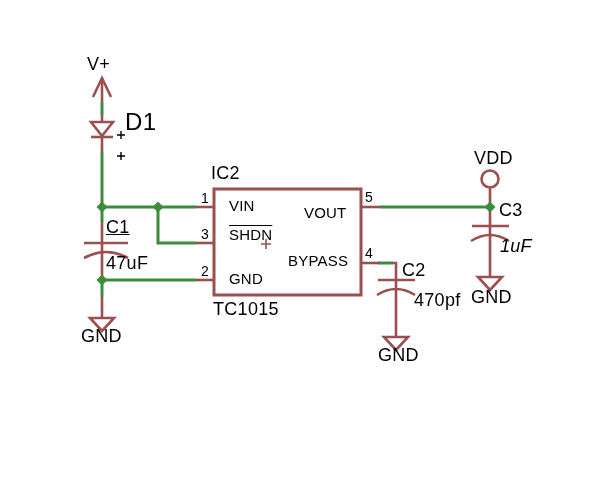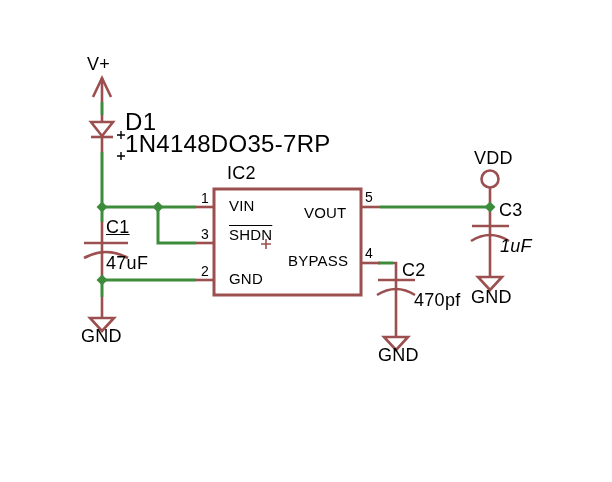--- a/index.html
+++ b/index.html
@@ -127,23 +127,23 @@
 
     <g>
       <path class="cross" d="M117,135 H125 M121,131 V139"></path>
       <path class="cross" d="M117,156 H125 M121,152 V160"></path>
     </g>
   </svg>
 
   <span class="lbl" style="left:87px;top:55px;">V+</span>
 
   <span class="lbl big" style="left:125px;top:109px;">D1</span>
-  <span class="lbl big" style="left:125px;top:131px;">1N4148DO35-7RP</span>
 
-  <span class="lbl" style="left:211px;top:164px;margin-left:16px;">IC2</span>
+  <span class="lbl" style="left:211px;top:164px;">IC2</span>
+  <span class="lbl" style="left:213px;top:300px;">TC1015</span>
 
   <span class="lbl pinname" style="left:229px;top:198px;">VIN</span>
   <span class="lbl pinname" style="left:304px;top:198px;margin-top:7px;">VOUT</span>
   <span class="lbl pinname ovl" style="left:229px;top:227px;">SHDN</span>
   <span class="lbl pinname" style="left:288px;top:253px;">BYPASS</span>
   <span class="lbl pinname" style="left:229px;top:271px;">GND</span>
 
   <span class="lbl pinnum ralign" style="left:195px;top:191px;">1</span>
   <span class="lbl pinnum ralign" style="left:195px;top:227px;">3</span>
   <span class="lbl pinnum ralign" style="left:195px;top:264px;">2</span>

